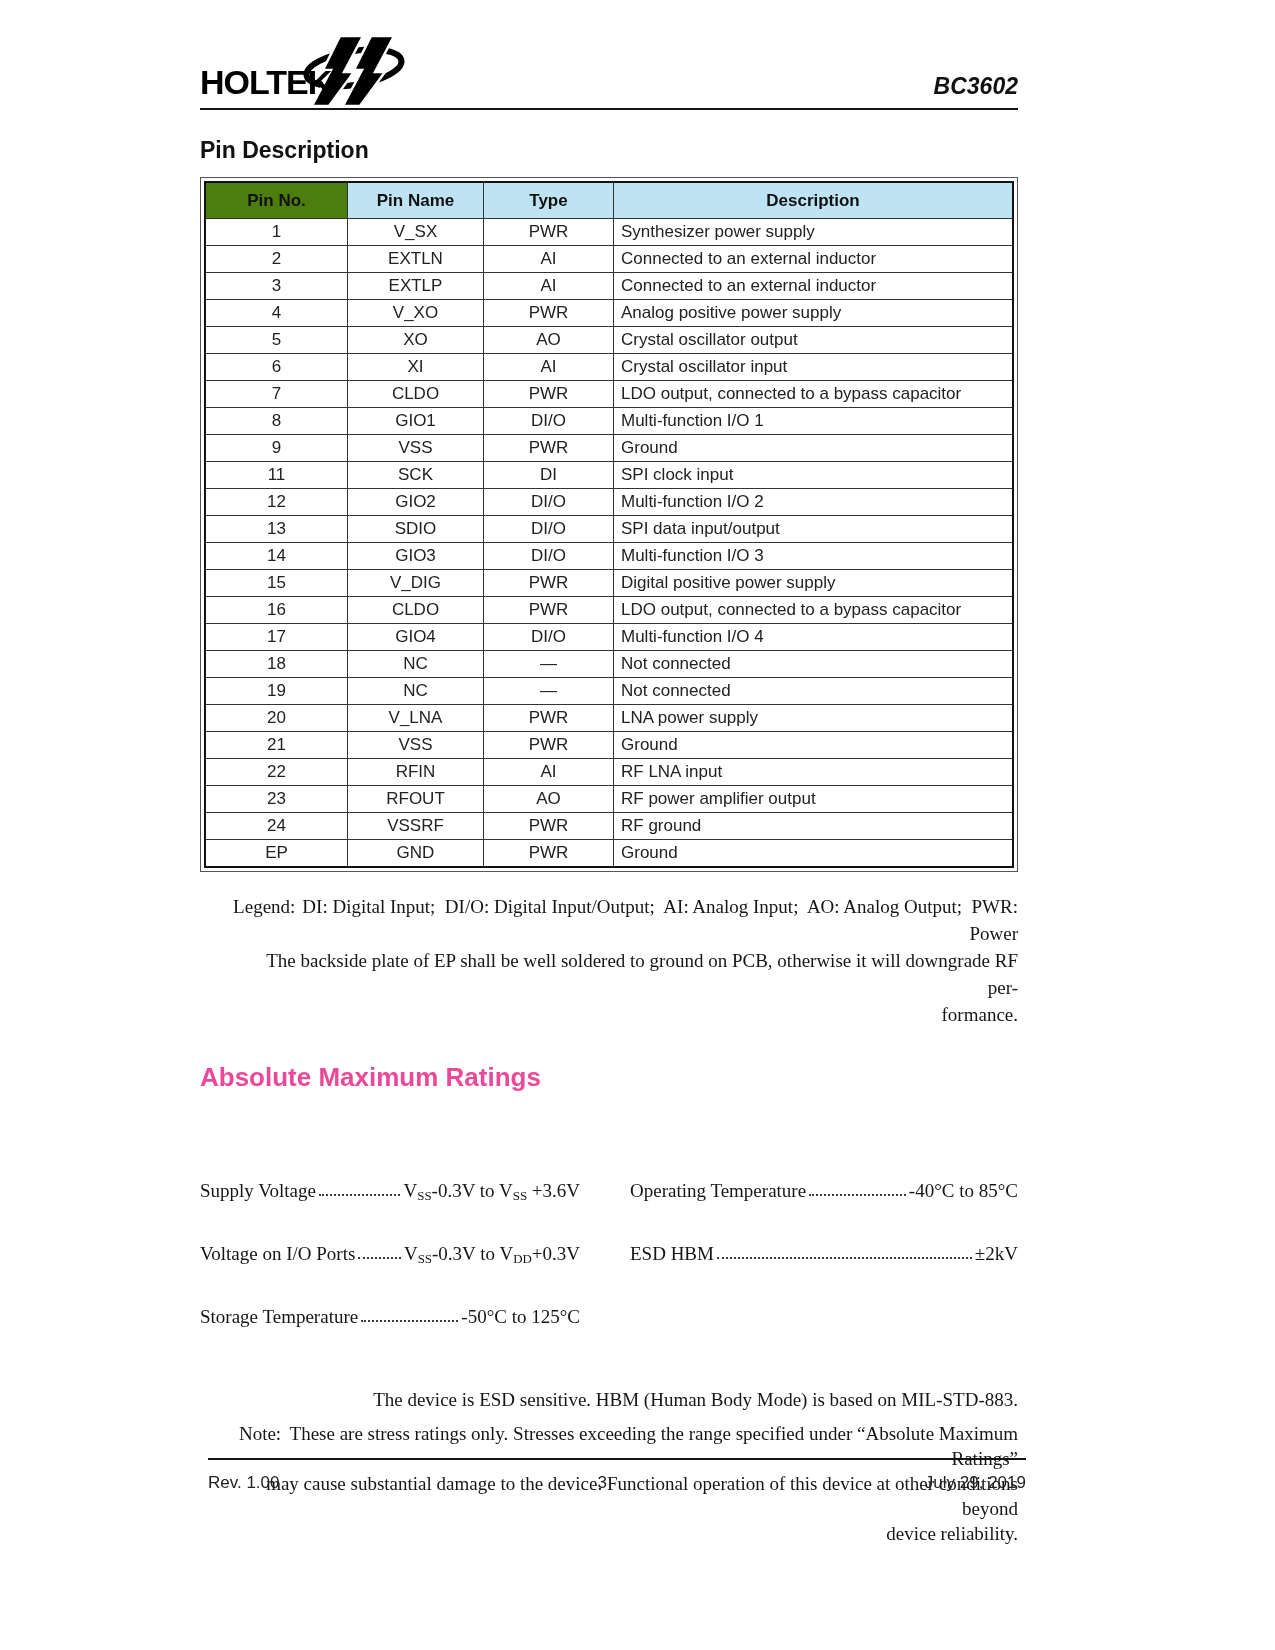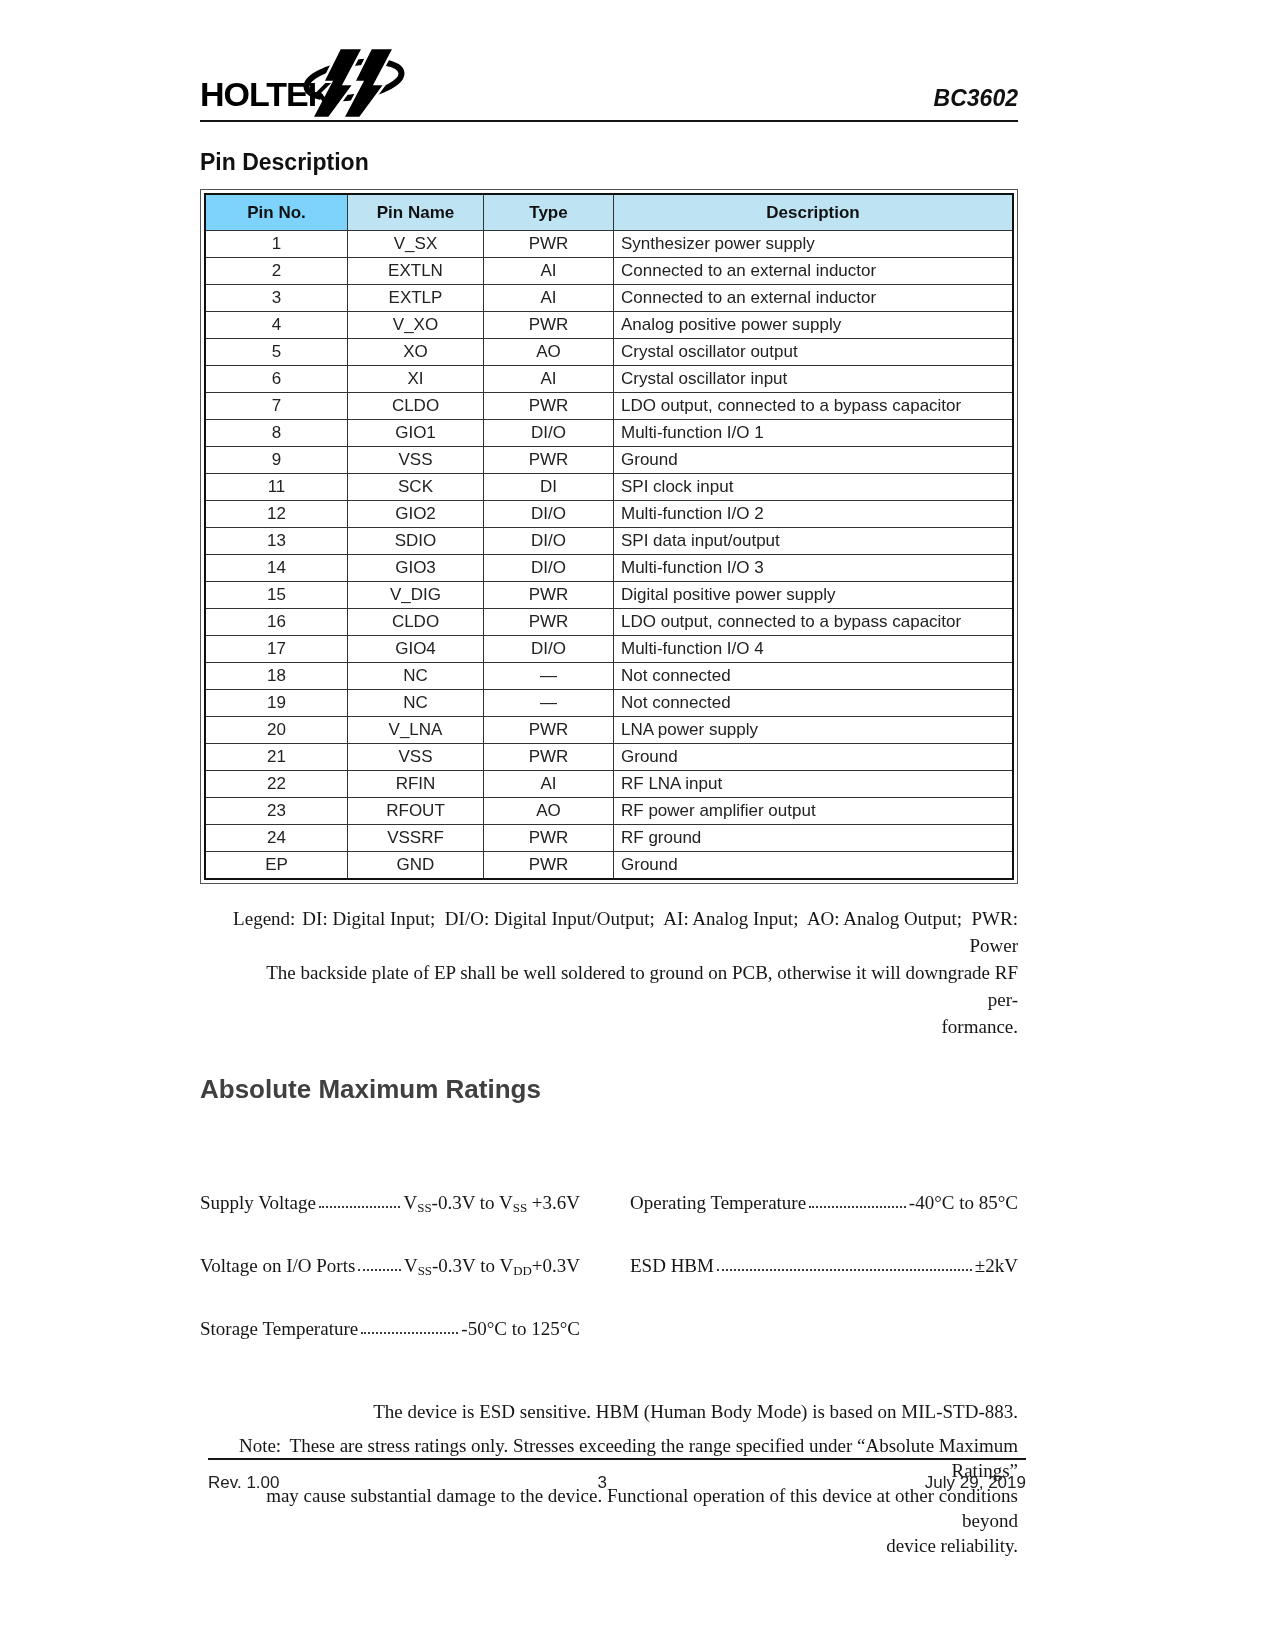--- a/index.html
+++ b/index.html
@@ -1,28 +1,28 @@
 <!DOCTYPE html>
 <html><head>
 <meta charset="utf-8">
 <style>
   html,body{margin:0;padding:0;background:#ffffff;}
   .page{position:relative;width:1275px;height:1650px;background:#fff;overflow:hidden;
         font-family:"Liberation Sans",sans-serif;color:#1a1a1a;}
-  .content{position:absolute;left:200px;top:16px;width:818px;}
+  .content{position:absolute;left:200px;top:4px;width:818px;}
 
   
   .header-row{display:flex;justify-content:space-between;align-items:flex-end;
               margin-top:28px;height:76px;}
   .doc-id{font-size:23px;font-weight:bold;font-style:italic;padding-bottom:8px;color:#111;}
   .rule{height:2px;background:#151515;}
 
   
   .h1{font-size:23px;font-weight:bold;color:#111;margin-top:27px;}
-  .h2{font-size:26px;font-weight:bold;color:#404040;margin-top:34px;}
+  .h2{font-size:26px;font-weight:bold;color:#ec4899;margin-top:34px;}
 
   
   .table-outer{margin-top:13px;border:1px solid #555;padding:3px;background:#fff;}
   table.pin-table{width:100%;border-collapse:collapse;border:2px solid #111;
                   font-size:17px;color:#222;table-layout:fixed;}
   table.pin-table th{height:33px;font-weight:bold;border:1px solid #333;text-align:center;color:#111;}
   table.pin-table td{height:26px;text-align:center;border:1px solid #333;padding:0 4px;
                      overflow:hidden;white-space:nowrap;}
   table.pin-table td.desc{text-align:left;padding-left:7px;}
   table.pin-table th:nth-child(1){width:139px;}
@@ -73,21 +73,21 @@
       <div class="doc-id" data-name="document-id">BC3602</div>
     </div>
     <div class="rule" data-name="header-rule"></div>
 
     <div class="h1" data-name="pin-description-title">Pin Description</div>
 
     <div class="table-outer" data-name="pin-table-frame">
       <table class="pin-table" data-name="pin-table">
         <thead>
           <tr data-name="pin-table-header-row">
-              <th data-name="column-header" style="background: #7dd3fc;">Pin No.</th>
+              <th data-name="column-header" style="background: #4d7c0f;">Pin No.</th>
               <th data-name="column-header" style="background: rgb(190, 228, 244);">Pin Name</th>
               <th data-name="column-header" style="background: rgb(190, 228, 244);">Type</th>
               <th data-name="column-header" style="background: rgb(190, 228, 244);">Description</th>
             </tr>
         </thead>
         <tbody data-name="pin-table-body">
             <tr data-name="table-row">
               <td data-name="pin-no-cell">1</td>
               <td data-name="pin-name-cell">V_SX</td>
               <td data-name="pin-type-cell">PWR</td>

